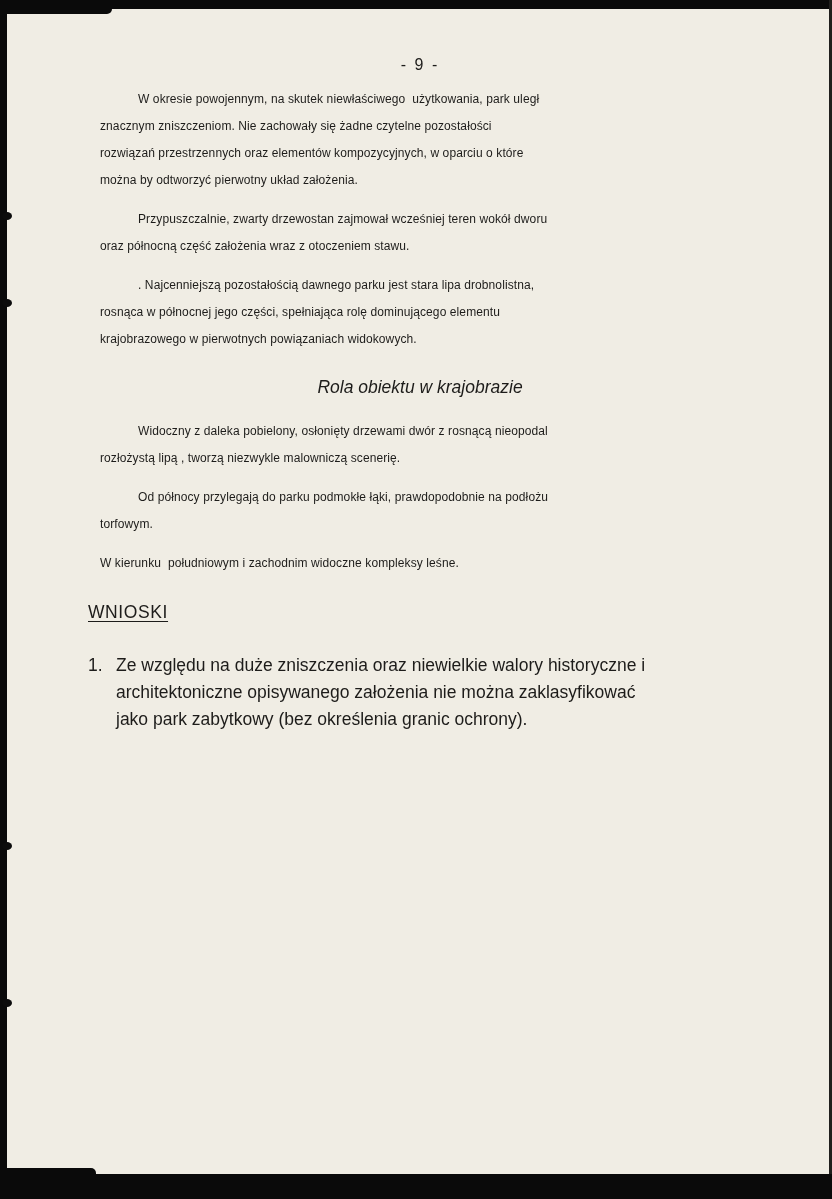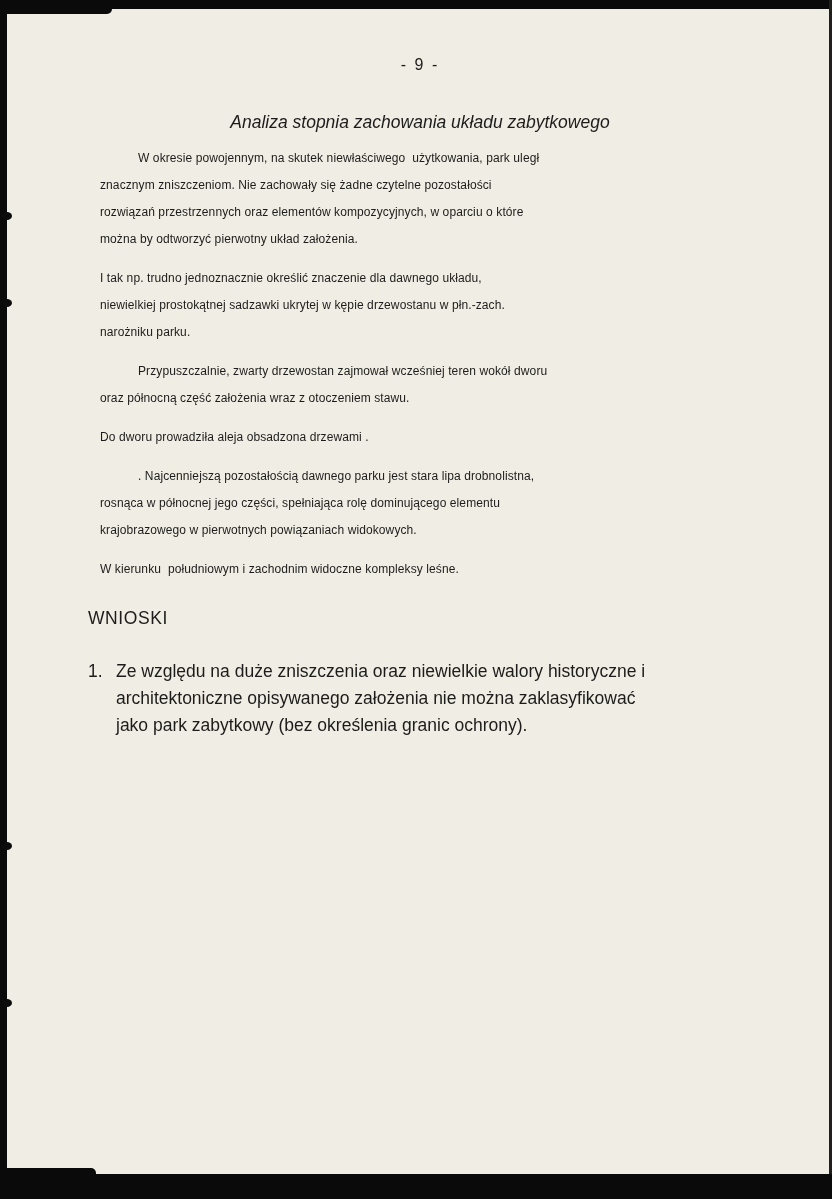--- a/index.html
+++ b/index.html
@@ -18,21 +18,21 @@
   .speckle { position:absolute; left:2px; width:10px; height:8px; background:#0c0c0c; border-radius:50%; }
   .sp1 { top:212px; } .sp2 { top:299px; } .sp3 { top:842px; } .sp4 { top:999px; }
 
   .content { position:absolute; left:88px; top:0; width:664px; }
   .page-number { margin-top:56px; text-align:center; font-size:16px; letter-spacing:2px; }
   .sec-title { margin:38px 0 0; text-align:center; font-style:italic; font-weight:400; font-size:17.5px; }
   .sec-title.t2 { margin-top:24px; margin-bottom:20px; }
   p.para { margin:12px; font-size:12px; line-height:27px; white-space:pre-wrap; letter-spacing:0.1px; }
   p.para.indent { text-indent:38px; }
   .first-para { margin-top:48px; }
-  .wnioski { margin-top:22px; font-size:17.5px; line-height:27px; text-underline-offset:3px; letter-spacing:0.6px; width:fit-content; }
+  .wnioski { margin-top:22px; font-size:17.5px; line-height:27px; text-decoration:underline; text-underline-offset:3px; letter-spacing:0.6px; width:fit-content; }
   .item { display:flex; margin-top:26px; font-size:17.5px; line-height:27px; }
   .item .marker { flex:0 0 28px; }
   .item .item-text { flex:1; white-space:pre-wrap; }
 </style>
 </head>
 <body>
 
 <div class="scan">
 
   <div class="edge edge-top"></div>
@@ -43,37 +43,37 @@
   <div class="blob-bl"></div>
   <div class="speckle sp1"></div>
   <div class="speckle sp2"></div>
   <div class="speckle sp3"></div>
   <div class="speckle sp4"></div>
 
   <div class="content">
 
     <div class="page-number">- 9 -</div>
 
-    <h2 class="sec-title">Analiza stopnia zachowania układu zabytkowego</h2>
 
     <p class="para indent first-para">W okresie powojennym, na skutek niewłaściwego  użytkowania, park uległ
 znacznym zniszczeniom. Nie zachowały się żadne czytelne pozostałości
 rozwiązań przestrzennych oraz elementów kompozycyjnych, w oparciu o które
 można by odtworzyć pierwotny układ założenia.</p>
-    <p class="para">I tak np. trudno jednoznacznie określić znaczenie dla dawnego układu,
-niewielkiej prostokątnej sadzawki ukrytej w kępie drzewostanu w płn.-zach.
-narożniku parku.</p>
     <p class="para indent">Przypuszczalnie, zwarty drzewostan zajmował wcześniej teren wokół dworu
 oraz północną część założenia wraz z otoczeniem stawu.</p>
-    <p class="para">Do dworu prowadziła aleja obsadzona drzewami .</p>
     <p class="para indent">. Najcenniejszą pozostałością dawnego parku jest stara lipa drobnolistna,
 rosnąca w północnej jego części, spełniająca rolę dominującego elementu
 krajobrazowego w pierwotnych powiązaniach widokowych.</p>
 
+    <h2 class="sec-title t2">Rola obiektu w krajobrazie</h2>
 
+    <p class="para indent">Widoczny z daleka pobielony, osłonięty drzewami dwór z rosnącą nieopodal
+rozłożystą lipą , tworzą niezwykle malowniczą scenerię.</p>
+    <p class="para indent">Od północy przylegają do parku podmokłe łąki, prawdopodobnie na podłożu
+torfowym.</p>
     <p class="para">W kierunku  południowym i zachodnim widoczne kompleksy leśne.</p>
 
     <div class="wnioski">WNIOSKI</div>
 
     <div class="item">
       <span class="marker">1.</span>
       <span class="item-text">Ze względu na duże zniszczenia oraz niewielkie walory historyczne i
 architektoniczne opisywanego założenia nie można zaklasyfikować
 jako park zabytkowy (bez określenia granic ochrony).</span>
     </div>

